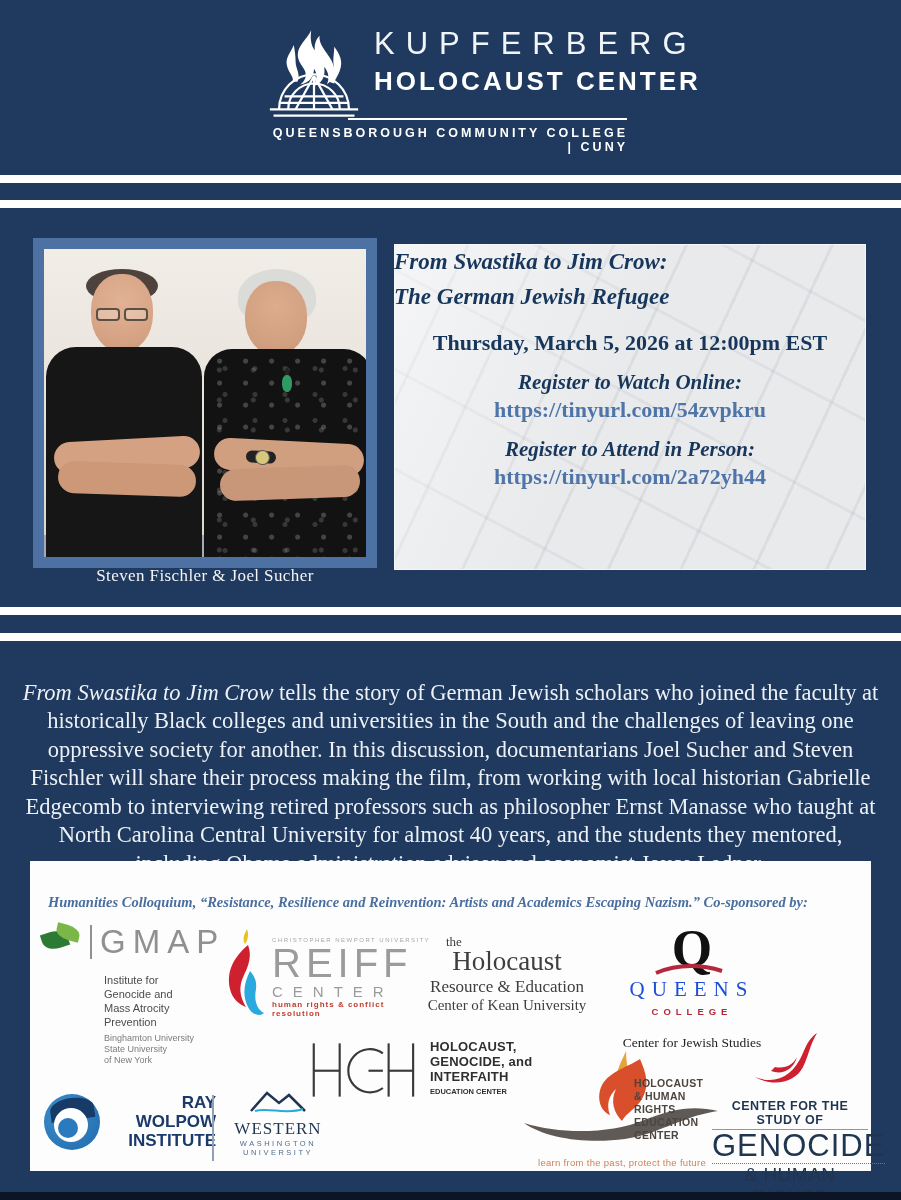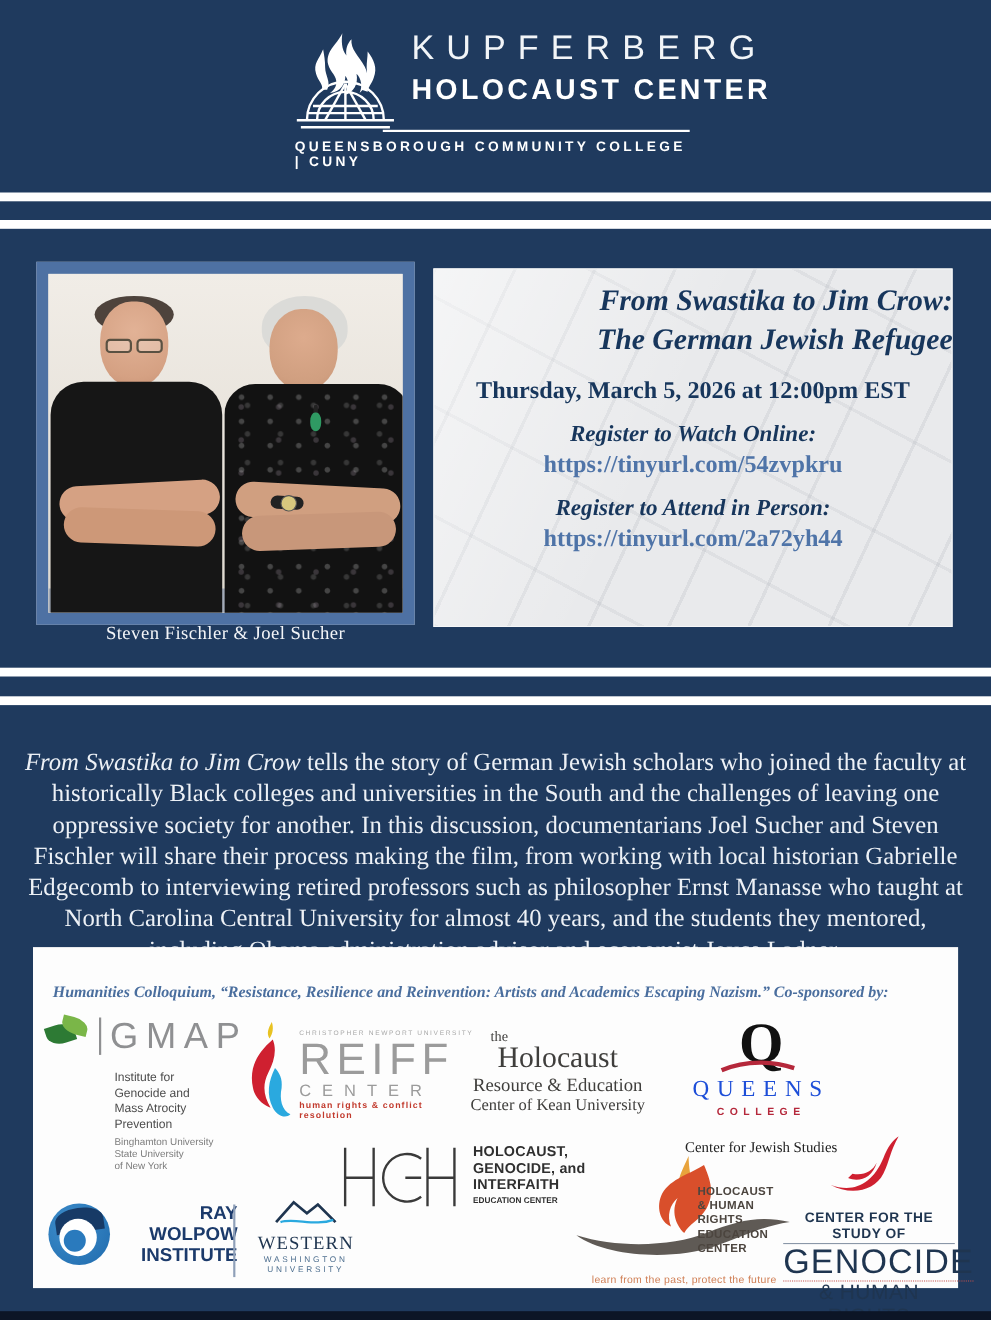--- a/index.html
+++ b/index.html
@@ -8,21 +8,21 @@
   .abs{position:absolute;}
   .stripe{position:absolute;left:0;width:901px;background:#fff;}
 
   
   .hdr-row{position:absolute;left:268px;top:28px;display:flex;align-items:flex-start;}
   .brand-k{font-family:"Liberation Sans",sans-serif;color:#f2f5f8;font-size:31px;
            letter-spacing:11px;font-weight:400;line-height:1;}
   .brand-h{font-family:"Liberation Sans",sans-serif;color:#ffffff;font-size:26px;
            letter-spacing:3px;font-weight:700;line-height:1;margin-top:9px;}
   .hdr-rule{position:absolute;left:348px;top:118px;width:279px;height:2px;background:#fff;}
-  .hdr-sub{position:absolute;left:268px;top:126px;width:360px;text-align:left;
+  .hdr-sub{position:absolute;left:268px;top:126px;width:360px;text-align:right;
            font-family:"Liberation Sans",sans-serif;color:#fff;font-size:12.5px;
            font-weight:700;letter-spacing:3px;}
 
   
   .photo-frame{position:absolute;left:33px;top:238px;width:322px;height:308px;
                border:11px solid #4e71a3;background:#e9e5de;}
   .photo-inner{position:relative;width:322px;height:308px;overflow:hidden;
                background:linear-gradient(180deg,#f1ede7 0%,#e7e2da 55%,#dcd7cd 100%);}
   .p-bench{position:absolute;left:0;bottom:0;width:322px;height:22px;background:#a3abb8;}
   .man{position:absolute;}
@@ -53,21 +53,21 @@
        font-size:17px;letter-spacing:.4px;}
 
   
   .hero{position:absolute;left:394px;top:244px;width:472px;height:326px;
         background:
           linear-gradient(115deg,rgba(255,255,255,.55) 0%,rgba(255,255,255,0) 45%),
           repeating-linear-gradient(115deg,rgba(150,155,165,.16) 0 3px,rgba(0,0,0,0) 3px 66px),
           repeating-linear-gradient(28deg,rgba(150,155,165,.13) 0 3px,rgba(0,0,0,0) 3px 88px),
           #e9eaec;
         box-shadow:inset 0 0 0 1px #f6f7f8;}
-  .hero-title{margin-top:12px;text-align:right;color:#17365c;font-size:27px;font-weight:700;
+  .hero-title{margin-top:0;text-align:left;color:#17365c;font-size:23px;font-weight:700;
               font-style:italic;line-height:35px;}
   .hero-date{margin-top:16px;text-align:center;color:#17365c;font-size:22px;font-weight:700;}
   .reg-label{margin-top:14px;text-align:center;color:#17365c;font-size:21px;font-weight:700;font-style:italic;}
   .reg-url{margin-top:2px;text-align:center;color:#4f74a8;font-size:22px;font-weight:700;
            text-decoration:none;display:block;}
 
   
   .desc{position:absolute;left:18px;top:656px;width:865px;text-align:center;color:#edf1f6;
         font-size:22.5px;line-height:28.5px;}
 

